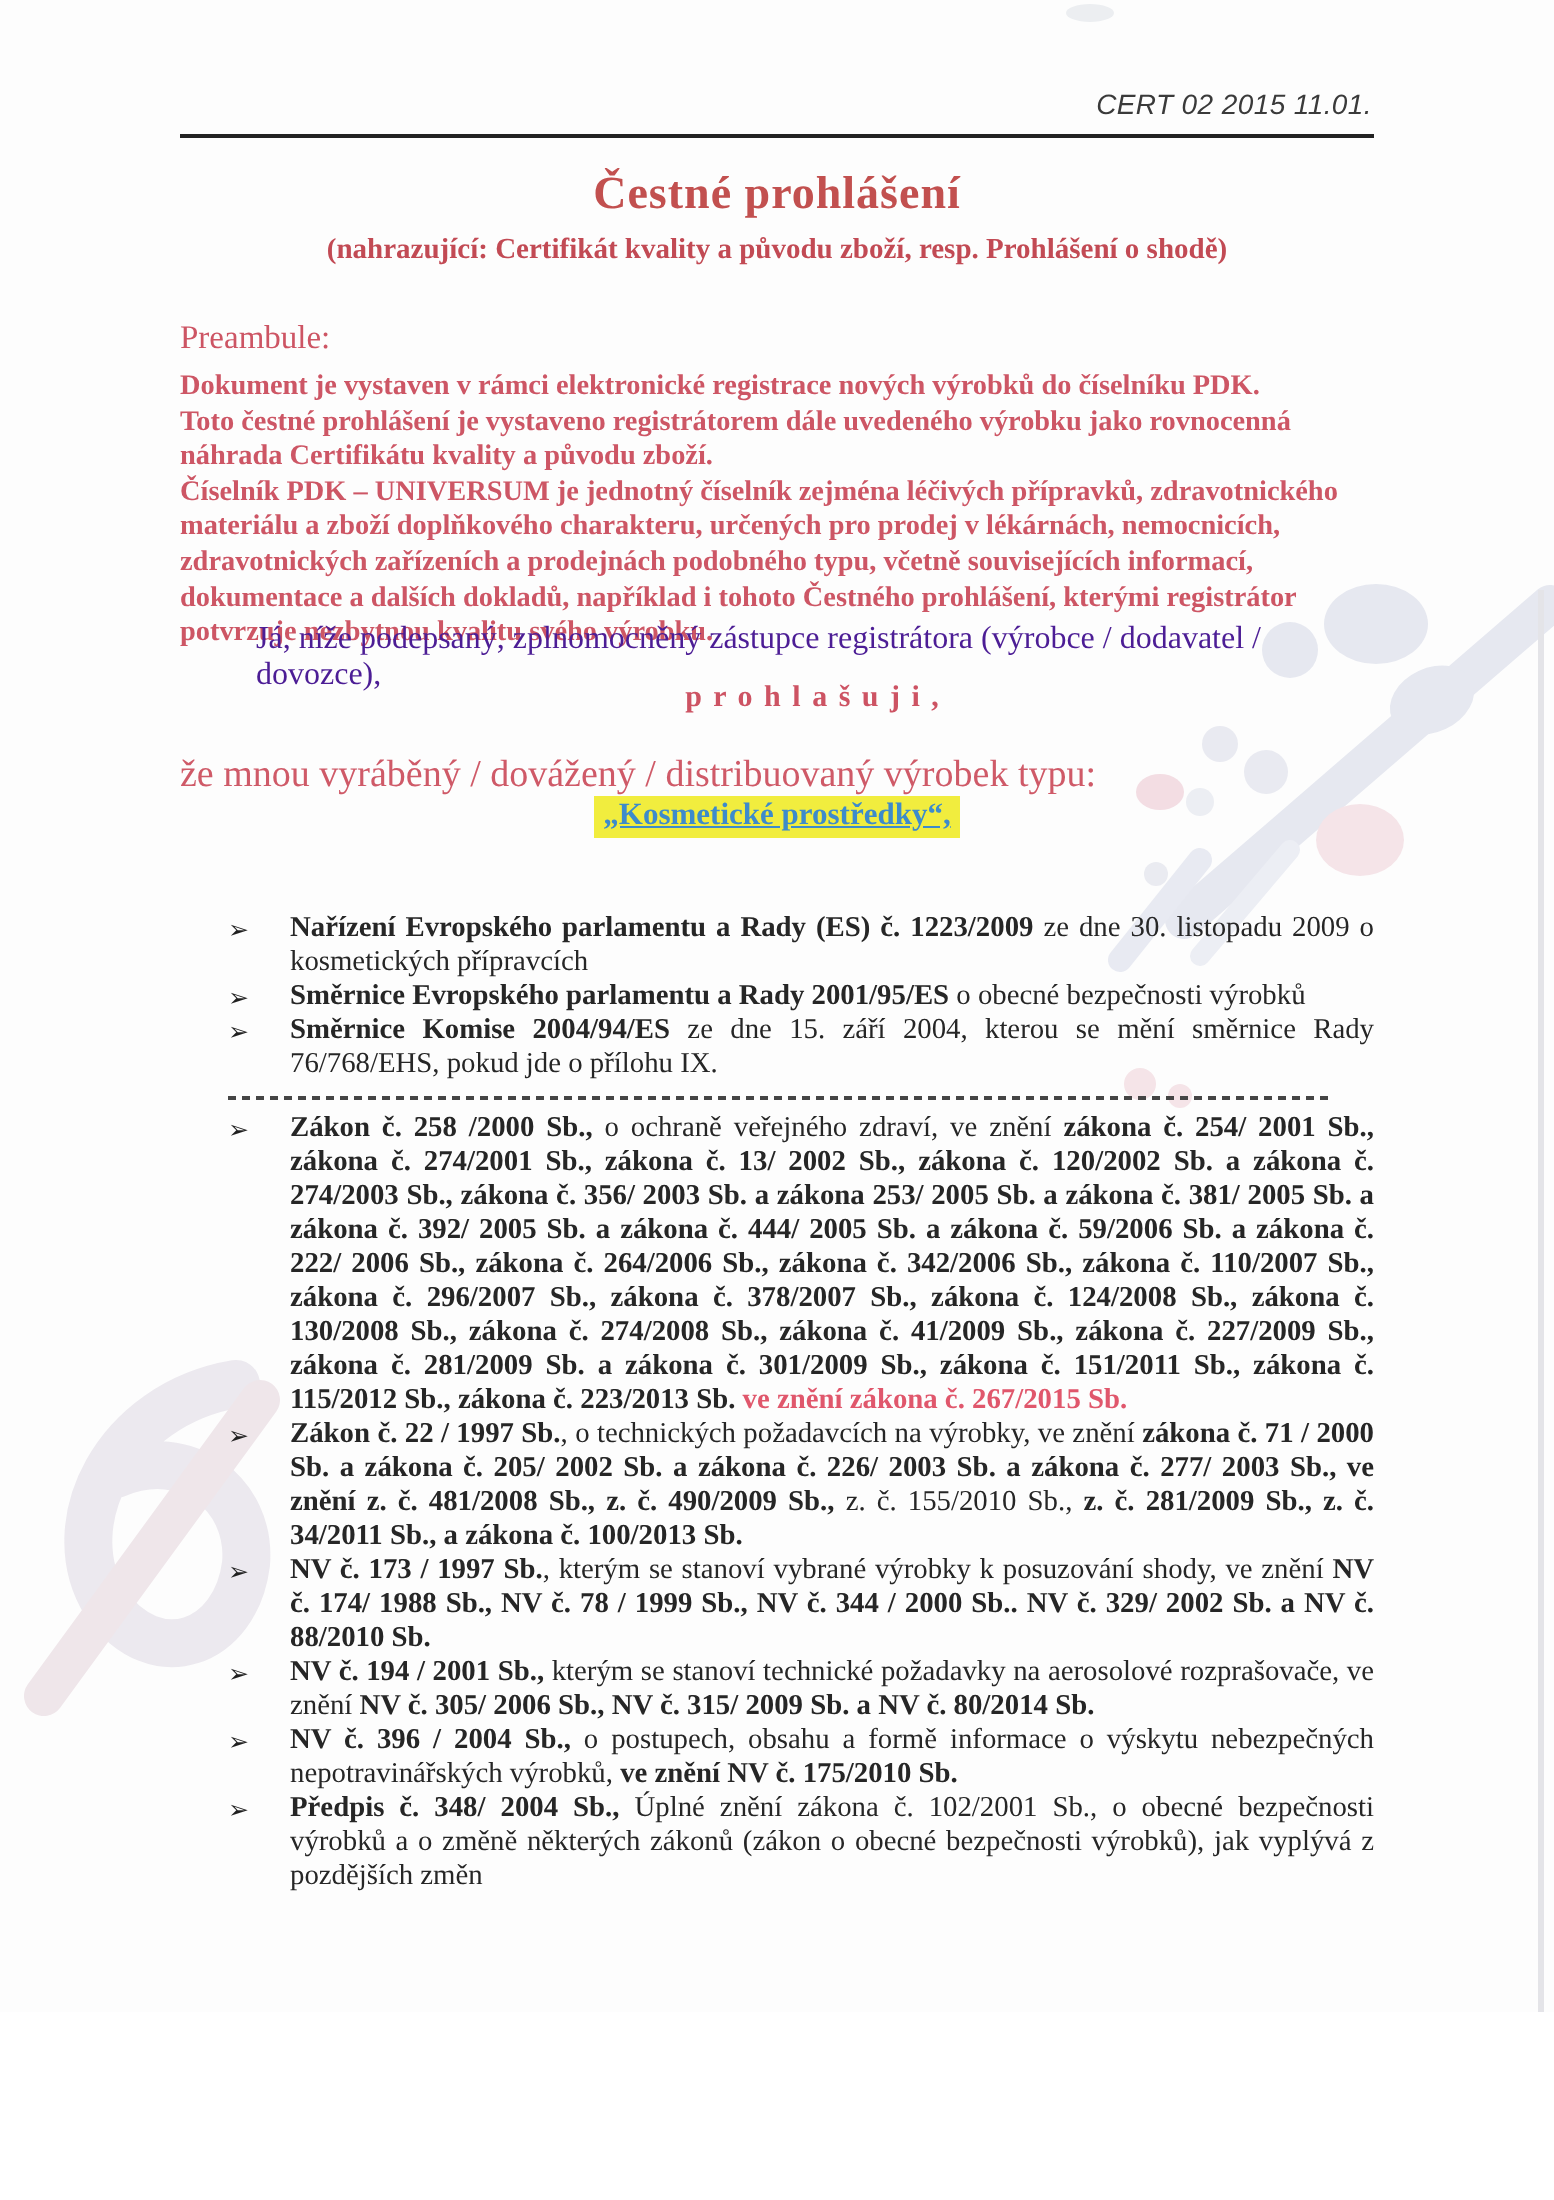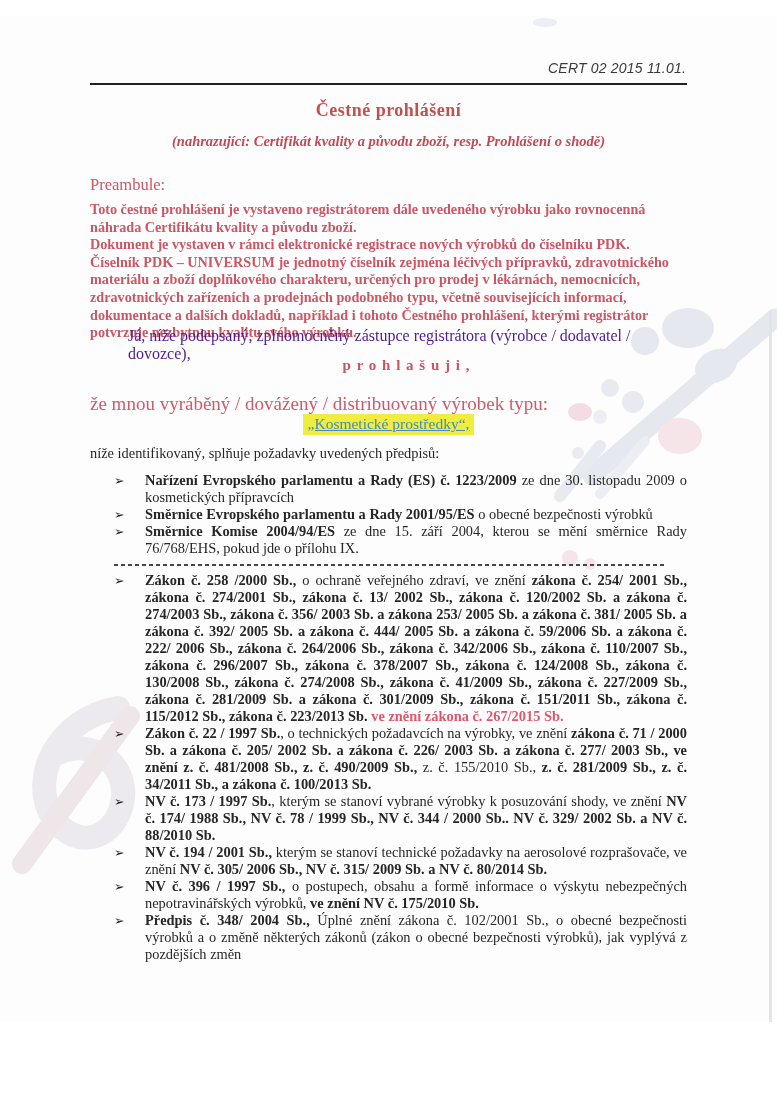--- a/index.html
+++ b/index.html
@@ -3,40 +3,39 @@
 <meta charset="utf-8">
 <style>
   html,body{margin:0;padding:0;background:#ffffff;}
   .page{
     position:relative;
     width:777px;height:1006px;
     background:#fdfdfd;
     font-family:"Liberation Serif", serif;
     color:#262626;
     overflow:hidden;
-    margin-top:16px;
   }
   .layer{position:absolute;left:0;top:0;width:777px;height:1100px;pointer-events:none;}
 
   .doc-code{
     position:absolute;top:44px;right:91px;
     font-family:"Liberation Sans", sans-serif;
     font-style:italic;font-size:14px;color:#3a3a3a;letter-spacing:0.2px;
   }
   .header-rule{
     position:absolute;left:90px;top:67px;width:597px;height:0;
     border-top:2px solid #222222;
   }
   .title{
     position:absolute;left:0;top:84px;width:777px;text-align:center;
-    font-size:18px;font-weight:700;color:#c2504f;letter-spacing:0.5px;
+    font-size:23px;font-weight:700;color:#c2504f;letter-spacing:0.5px;
   }
   .subtitle{
     position:absolute;left:0;top:117px;width:777px;text-align:center;
-    font-size:14.5px;font-weight:700;color:#c24a54;font-style:italic;
+    font-size:14.5px;font-weight:700;color:#c24a54;
   }
   .preamble-heading{
     position:absolute;left:90px;top:159px;
     font-size:16.5px;font-weight:400;color:#cd5564;
   }
   .preamble-body{
     position:absolute;left:90px;top:185px;width:600px;
     font-size:14.2px;line-height:17.6px;font-weight:700;color:#cd5665;
   }
   .preamble-body p{margin:0;}
@@ -52,21 +51,21 @@
     position:absolute;left:90px;top:377px;width:600px;
     font-size:19px;color:#cf5a68;
   }
   .product-wrap{
     position:absolute;left:0;top:398px;width:777px;text-align:center;
   }
   .product-highlight{
     display:inline-block;
     background:#f1ed3e;
     color:#3d8bcb;
-    font-size:15.5px;font-weight:400;
+    font-size:15.5px;font-weight:700;
     text-decoration:underline;
     padding:1px 5px 2px 5px;
   }
   .compliance-line{
     position:absolute;left:90px;top:429px;width:600px;
     font-size:14.4px;color:#262626;
   }
   .reg-list{
     list-style:none;margin:0;padding:0;width:597px;
     font-size:14.4px;line-height:17px;
@@ -140,32 +139,31 @@
   <div class="scan-edge-right"></div>
 
   <div class="doc-code">CERT 02 2015 11.01.</div>
   <div class="header-rule"></div>
 
   <div class="title">Čestné prohlášení</div>
   <div class="subtitle">(nahrazující: Certifikát kvality a původu zboží, resp. Prohlášení o shodě)</div>
 
   <div class="preamble-heading">Preambule:</div>
   <div class="preamble-body">
+    <p>Dokument je vystaven v rámci elektronické registrace nových výrobků do číselníku PDK.</p>
     <p>Toto čestné prohlášení je vystaveno registrátorem dále uvedeného výrobku jako rovnocenná náhrada Certifikátu kvality a původu zboží.</p>
-    <p>Dokument je vystaven v rámci elektronické registrace nových výrobků do číselníku PDK.</p>
     <p>Číselník PDK – UNIVERSUM je jednotný číselník zejména léčivých přípravků, zdravotnického materiálu a zboží doplňkového charakteru, určených pro prodej v lékárnách, nemocnicích, zdravotnických zařízeních a prodejnách podobného typu, včetně souvisejících informací, dokumentace a dalších dokladů, například i tohoto Čestného prohlášení, kterými registrátor potvrzuje nezbytnou kvalitu svého výrobku.</p>
   </div>
 
   <div class="intro-line">Já, níže podepsaný, zplnomocněný zástupce registrátora (výrobce / dodavatel / dovozce),</div>
   <div class="verb-line">p r o h l a š u j i ,</div>
   <div class="product-intro">že mnou vyráběný / dovážený / distribuovaný výrobek typu:</div>
   <div class="product-wrap">
     <span class="product-highlight">„Kosmetické prostředky“,</span>
   </div>
-  <div class="compliance-line">níže identifikovaný, splňuje požadavky uvedených předpisů:</div>
 
   <ul class="reg-list eu">
     <li>
       <span class="marker">➢</span>
       <span><span class="run-b">Nařízení Evropského parlamentu a Rady (ES) č. 1223/2009</span><span class="run-n"> ze dne 30. listopadu 2009 o kosmetických přípravcích</span></span>
     </li>
     <li>
       <span class="marker">➢</span>
       <span><span class="run-b">Směrnice Evropského parlamentu a Rady 2001/95/ES</span><span class="run-n"> o obecné bezpečnosti výrobků</span></span>
     </li>
@@ -189,21 +187,21 @@
     <li>
       <span class="marker">➢</span>
       <span><span class="run-b">NV č. 173 / 1997 Sb.</span><span class="run-n">, kterým se stanoví vybrané výrobky k posuzování shody, ve znění </span><span class="run-b">NV č. 174/ 1988 Sb., NV č. 78 / 1999 Sb., NV č. 344 / 2000 Sb.. NV č. 329/ 2002 Sb. a NV č. 88/2010 Sb.</span></span>
     </li>
     <li>
       <span class="marker">➢</span>
       <span><span class="run-b">NV č. 194 / 2001 Sb.,</span><span class="run-n"> kterým se stanoví technické požadavky na aerosolové rozprašovače, ve znění </span><span class="run-b">NV č. 305/ 2006 Sb., NV č. 315/ 2009 Sb. a NV č. 80/2014 Sb.</span></span>
     </li>
     <li>
       <span class="marker">➢</span>
-      <span><span class="run-b">NV č. 396 / 1997 Sb.,</span><span class="run-n"> o postupech, obsahu a formě informace o výskytu nebezpečných nepotravinářských výrobků, </span><span class="run-b">ve znění NV č. 175/2010 Sb.</span></span>
+      <span><span class="run-b">NV č. 396 / 2004 Sb.,</span><span class="run-n"> o postupech, obsahu a formě informace o výskytu nebezpečných nepotravinářských výrobků, </span><span class="run-b">ve znění NV č. 175/2010 Sb.</span></span>
     </li>
     <li>
       <span class="marker">➢</span>
       <span><span class="run-b">Předpis č. 348/ 2004 Sb.,</span><span class="run-n"> Úplné znění zákona č. 102/2001 Sb., o obecné bezpečnosti výrobků a o změně některých zákonů (zákon o obecné bezpečnosti výrobků), jak vyplývá z pozdějších změn</span></span>
     </li>
   </ul>
 
   <div class="footer-rule"></div>
   <div class="footer-text"><span class="run-n">Stránka </span><span class="run-b">1</span><span class="run-n"> z </span><span class="run-b">5</span></div>
 

